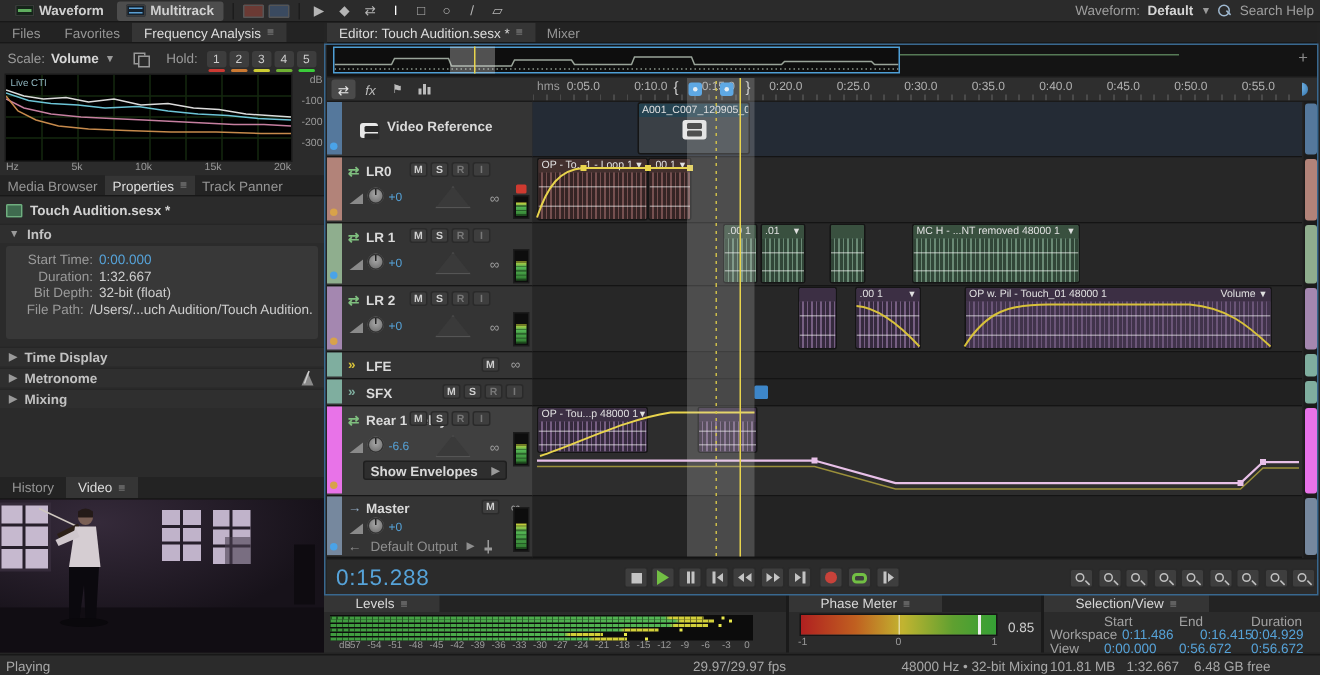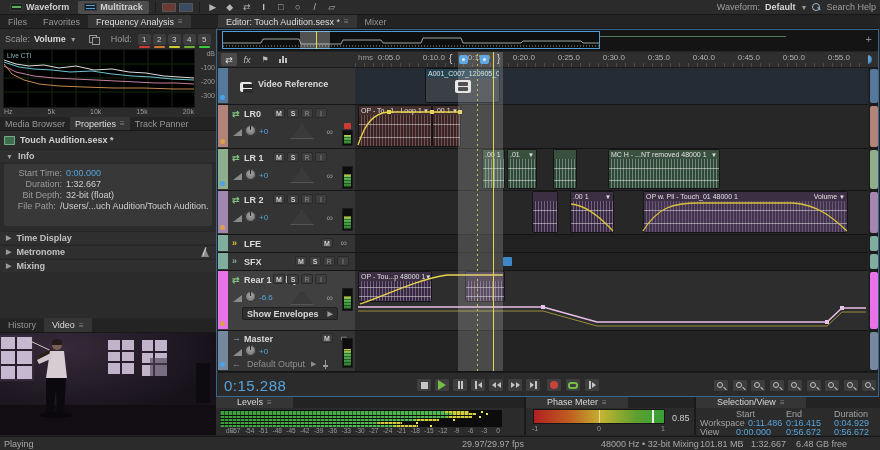--- a/index.html
+++ b/index.html
@@ -871,21 +871,21 @@
         <div class="btab">
           <span>Selection/View</span>
           <span class="burger">≡</span>
         </div>
       </div>
     <span class="svh" style="left:40px">Start</span>
     <span class="svh" style="left:90px">End</span>
     <span class="svh" style="left:138px">Duration</span>
     <span class="svl" style="left:4px;top:22px">Workspace</span>
     <span class="svv" style="left:52px;top:22px">0:11.486</span>
-    <span class="svv" style="left:90px;top:22px">0:16.415</span>
+    <span class="svv" style="left:104px;top:22px">0:16.415</span>
     <span class="svv" style="left:138px;top:22px">0:04.929</span>
     <span class="svl" style="left:4px;top:31px">View</span>
     <span class="svv" style="left:40px;top:31px">0:00.000</span>
     <span class="svv" style="left:90px;top:31px">0:56.672</span>
     <span class="svv" style="left:138px;top:31px">0:56.672</span>
   </div>
 
   <div id="statusbar">
     <span style="left:4px">Playing</span>
     <span style="left:462px">29.97/29.97 fps</span>

